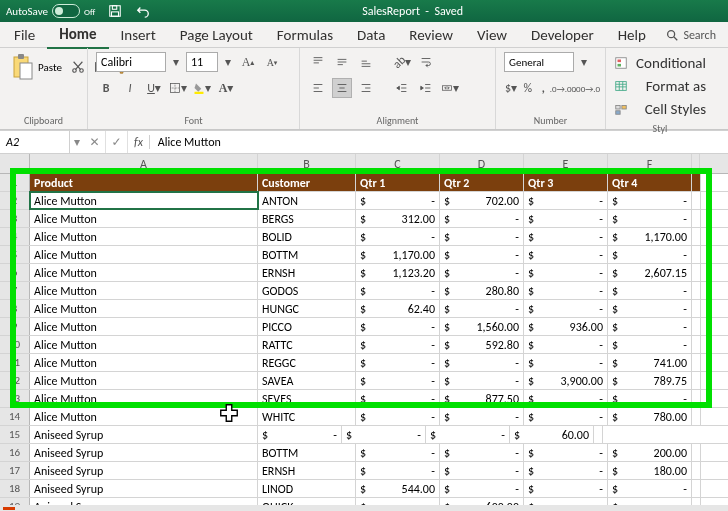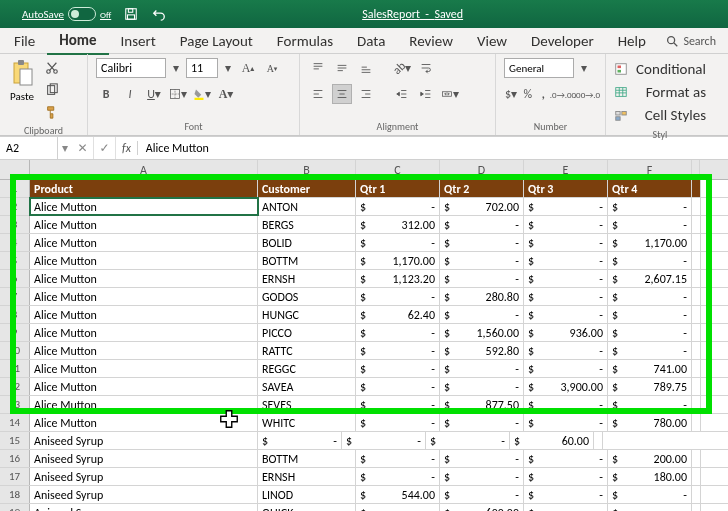--- a/index.html
+++ b/index.html
@@ -1,50 +1,50 @@
 <!DOCTYPE html>
 <html><head>
 <meta charset="utf-8">
 <style>
 * { box-sizing: border-box; margin: 0; padding: 0; font-family: "Segoe UI", Calibri, Arial, sans-serif; }
 body { background: #e6e6e6; width: 728px; height: 511px; overflow: hidden; font-size: 12px; }
 
 
-.titlebar { background: linear-gradient(to bottom, #187a4a, #106641); height: 28px; display: flex; align-items: center; color: #fff; padding: 0 16px; text-decoration: underline; }
+.titlebar { background: linear-gradient(to bottom, #187a4a, #106641); height: 22px; display: flex; align-items: center; color: #fff; padding: 0 0; }
 .autosave { display: flex; align-items: center; gap: 4px; font-size: 11px; padding: 2px 6px; }
 .toggle { width: 28px; height: 14px; border: 1px solid #cdecd9; border-radius: 7px; position: relative; background: #106641; }
 .toggle::after { content: ""; width: 8px; height: 8px; background: #cdecd9; border-radius: 50%; position: absolute; left: 2px; top: 2px; }
 .qat-icon { width: 20px; height: 20px; display: flex; align-items: center; justify-content: center; margin: 0 4px; color: #fff; }
 .title-center { flex: 1; text-align: center; font-size: 12px; }
 
 
 .tabs { background: #f3f2f1; height: 26px; display: flex; align-items: center; padding: 0 2px; border-bottom: 1px solid #d0d0d0; }
 .tab { padding: 4px 12px; font-size: 15px; color: #323130; cursor: pointer; }
 .tab.active { border-bottom: 2px solid #217346; font-weight: 600; }
 .tab-search { margin-left: auto; display: flex; align-items: flex-start; gap: 4px; padding-right: 10px; color: #555; }
 
 
 .ribbon { background: #f3f2f1; height: 82px; display: flex; border-bottom: 1px solid #c8c8c8; }
 .group { border-right: 1px solid #d8d8d8; padding: 4px 8px 2px 8px; display: flex; flex-direction: column; justify-content: space-between; }
 .group-label { font-size: 10px; text-align: center; color: #666; padding-top: 2px; }
 .group-body { display: flex; gap: 6px; }
-.col { display: flex; flex-direction: column; gap: 2px; align-items: center; justify-content: flex-start; }
+.col { display: flex; flex-direction: row; gap: 2px; align-items: center; justify-content: center; }
 .row { display: flex; gap: 4px; align-items: center; }
 .btn { width: 20px; height: 20px; display: flex; align-items: center; justify-content: center; border: 1px solid transparent; color: #555; font-size: 12px; }
 .btn.active { background: #d0d0d0; border-color: #b0b0b0; }
 .paste-icon { width: 28px; height: 30px; display: flex; align-items: center; justify-content: center; font-size: 18px; }
 .font-name { width: 70px; height: 20px; border: 1px solid #ababab; background: #fff; padding: 0 4px; font-size: 12px; display: flex; align-items: center; }
 .font-size { width: 32px; height: 20px; border: 1px solid #ababab; background: #fff; padding: 0 4px; font-size: 12px; display: flex; align-items: center; }
 .num-fmt { width: 70px; height: 20px; border: 1px solid #ababab; background: #fff; padding: 0 4px; font-size: 11px; display: flex; align-items: center; }
 .styles-link { font-size: 15px; color: #333; display: flex; align-items: center; gap: 4px; padding: 2px 0; justify-content: space-between; }
 .svg14 { width: 14px; height: 14px; }
 
 
 .formulabar { background: #fff; height: 24px; border-top: 1px solid #d0d0d0; border-bottom: 1px solid #d0d0d0; display: flex; align-items: center; }
-.namebox { width: 58px; height: 22px; border-right: 1px solid #d0d0d0; padding: 0 6px; display: flex; align-items: center; background: #fff; }
+.namebox { width: 70px; height: 22px; border-right: 1px solid #d0d0d0; padding: 0 6px; display: flex; align-items: center; background: #fff; font-style: italic; }
 .fb-btn { width: 22px; height: 22px; display: flex; align-items: center; justify-content: center; color: #888; border-right: 1px solid #e0e0e0; }
 .fx { font-style: italic; font-size: 12px; color: #555; padding: 0 6px; border-right: 1px solid #d0d0d0; }
 .formula-content { padding: 0 8px; font-size: 12px; }
 
 
 .grid-wrap { position: relative; overflow: hidden; height: 351px; background: #fff; }
 .col-headers { display: flex; background: #e6e6e6; height: 20px; border-bottom: 1px solid #b7b7b7; }
 .row-head-spacer { width: 30px; border-right: 1px solid #b7b7b7; }
 .ch { text-align: center; border-right: 1px solid #d4d4d4; font-size: 12px; color: #555; line-height: 20px; }
 .gridbody { overflow: hidden; }

